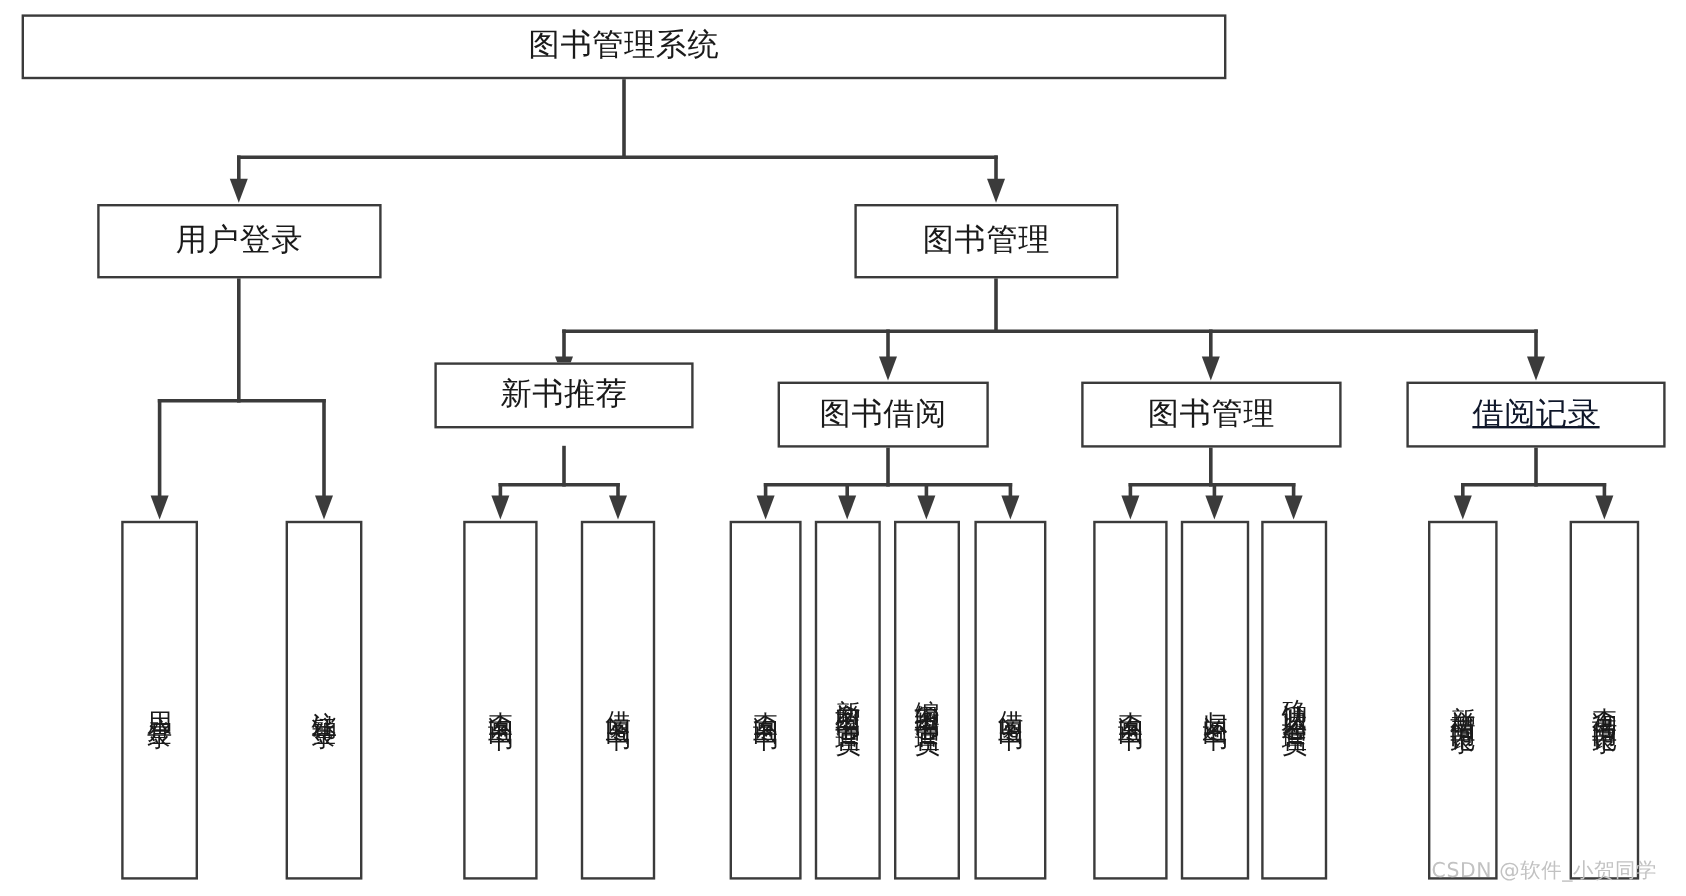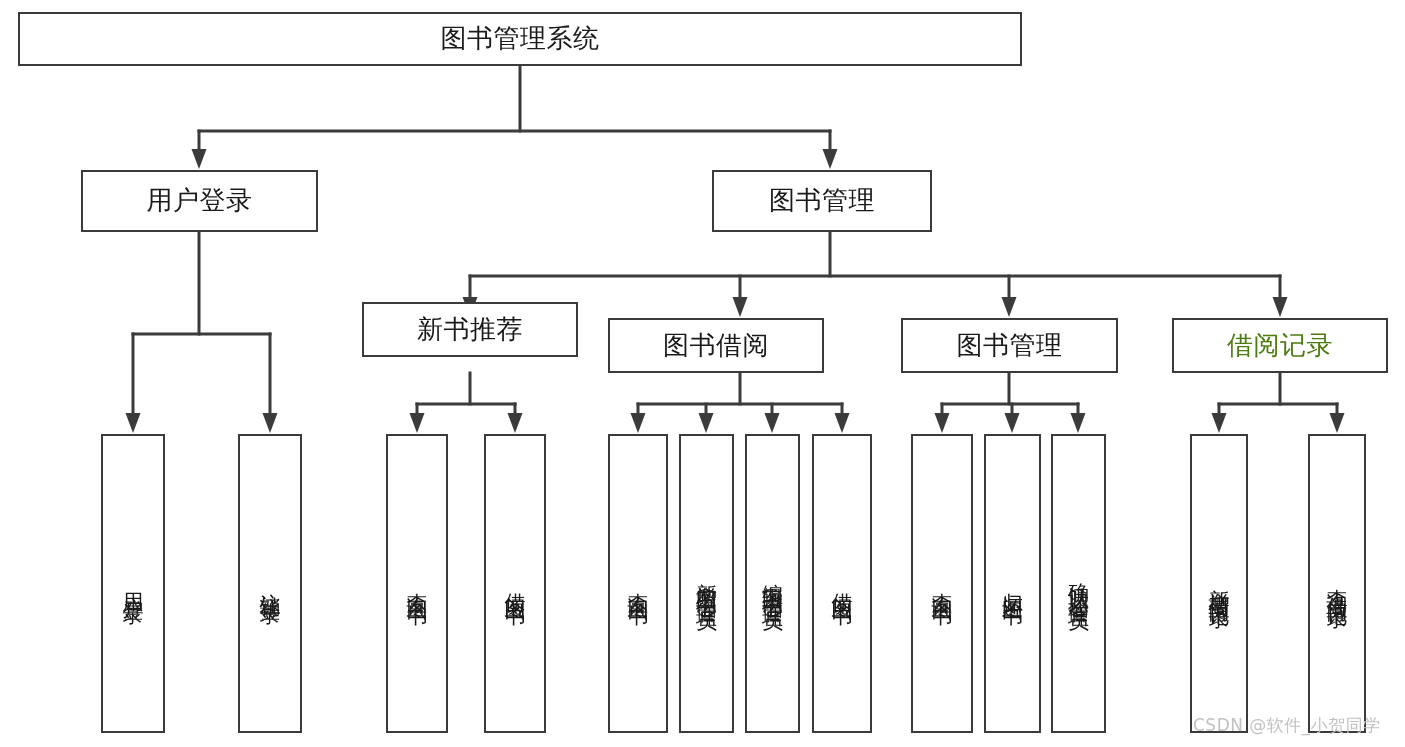--- a/index.html
+++ b/index.html
@@ -128,28 +128,28 @@
       </div>
       <div class="node-box" style="left: 81px; top: 170px; width: 237px; height: 62px; border-color: rgb(59, 59, 59); background: rgb(255, 255, 255);">
         <span class="node-label" style="color: rgb(26, 26, 26);">用户登录</span>
       </div>
       <div class="node-box" style="left: 712px; top: 170px; width: 220px; height: 62px; border-color: rgb(59, 59, 59); background: rgb(255, 255, 255);">
         <span class="node-label" style="color: rgb(26, 26, 26);">图书管理</span>
       </div>
       <div class="node-box" style="left: 362px; top: 302px; width: 216px; height: 55px; border-color: rgb(59, 59, 59); background: rgb(255, 255, 255);">
         <span class="node-label" style="color: rgb(26, 26, 26);">新书推荐</span>
       </div>
-      <div class="node-box" style="left: 608px; top: 318px; width: 216px; height: 55px; border-color: rgb(59, 59, 59); background: rgb(255, 255, 255);">
+      <div class="node-box" style="left: 648px; top: 318px; width: 176px; height: 55px; border-color: rgb(59, 59, 59); background: rgb(255, 255, 255);">
         <span class="node-label" style="color: rgb(26, 26, 26);">图书借阅</span>
       </div>
       <div class="node-box" style="left: 901px; top: 318px; width: 217px; height: 55px; border-color: rgb(59, 59, 59); background: rgb(255, 255, 255);">
         <span class="node-label" style="color: rgb(26, 26, 26);">图书管理</span>
       </div>
       <div class="node-box" style="left: 1172px; top: 318px; width: 216px; height: 55px; border-color: rgb(59, 59, 59); background: rgb(255, 255, 255);">
-        <span class="node-label" style="color: #4d7c0f;">借阅记录</span>
+        <span class="node-label" style="color: #0f172a; text-decoration: underline;">借阅记录</span>
       </div>
       <div class="node-box vertical" style="left: 101px; top: 434px; width: 64px; height: 299px; border-color: rgb(59, 59, 59); background: rgb(255, 255, 255);">
         <span class="node-label" style="color: rgb(26, 26, 26);">用户登录</span>
       </div>
       <div class="node-box vertical" style="left: 238px; top: 434px; width: 64px; height: 299px; border-color: rgb(59, 59, 59); background: rgb(255, 255, 255);">
         <span class="node-label" style="color: rgb(26, 26, 26);">注销登录</span>
       </div>
       <div class="node-box vertical" style="left: 386px; top: 434px; width: 62px; height: 299px; border-color: rgb(59, 59, 59); background: rgb(255, 255, 255);">
         <span class="node-label" style="color: rgb(26, 26, 26);">查询图书</span>
       </div>

